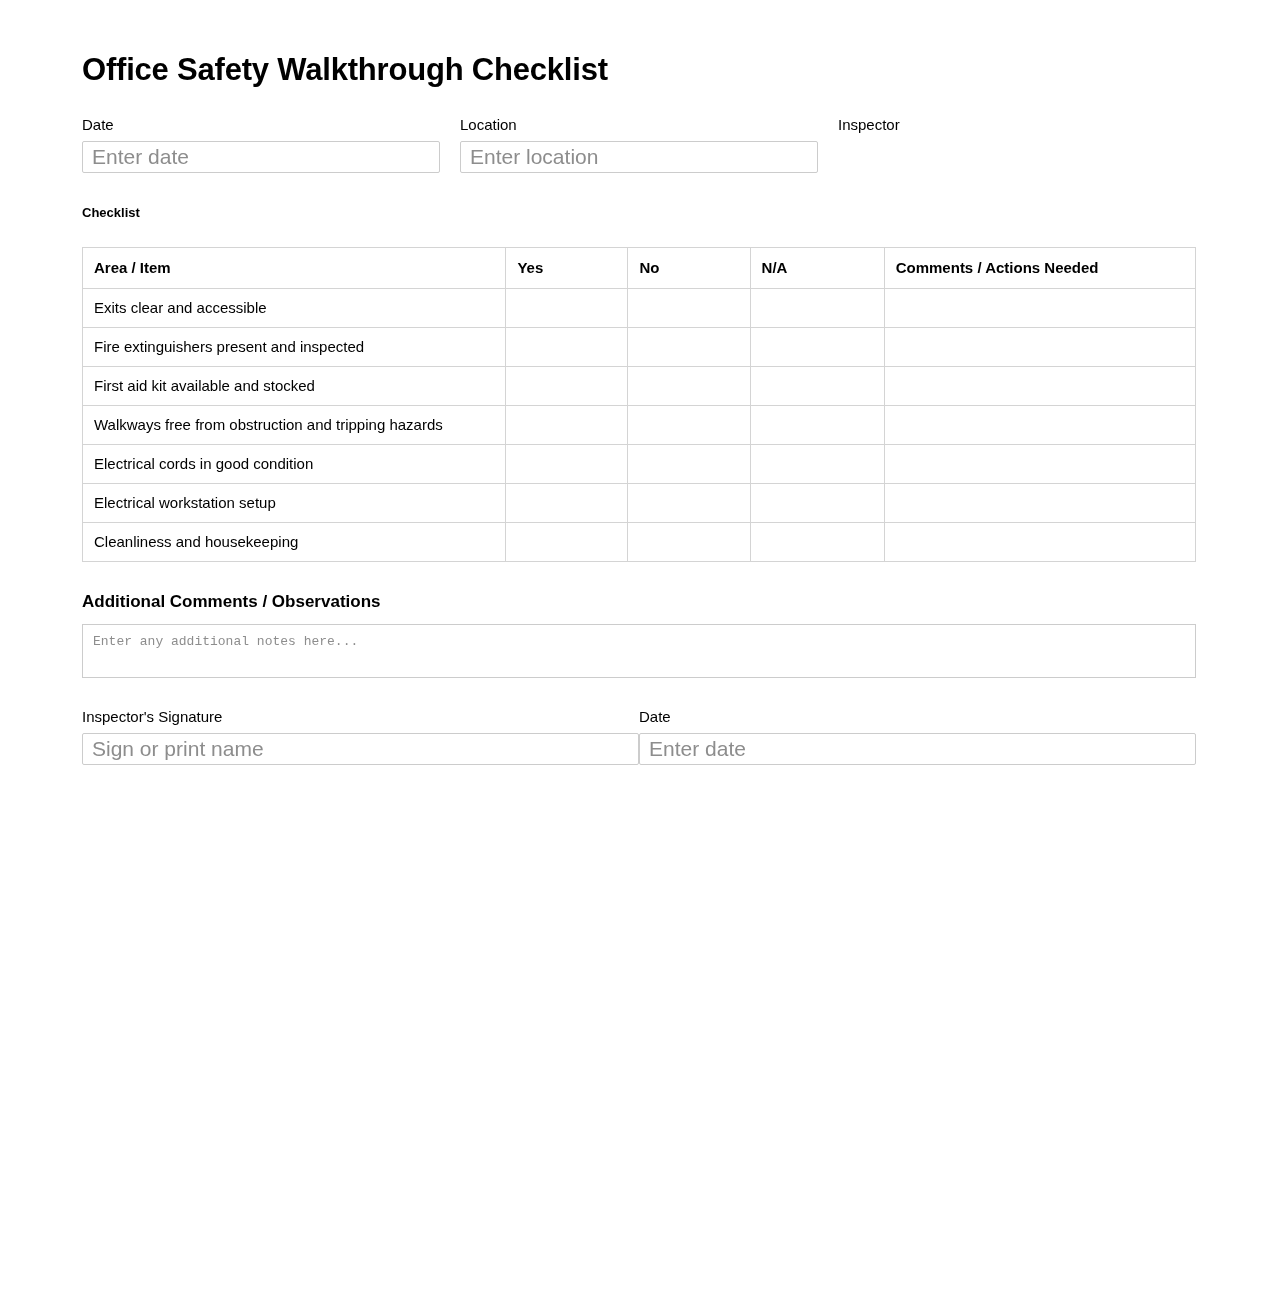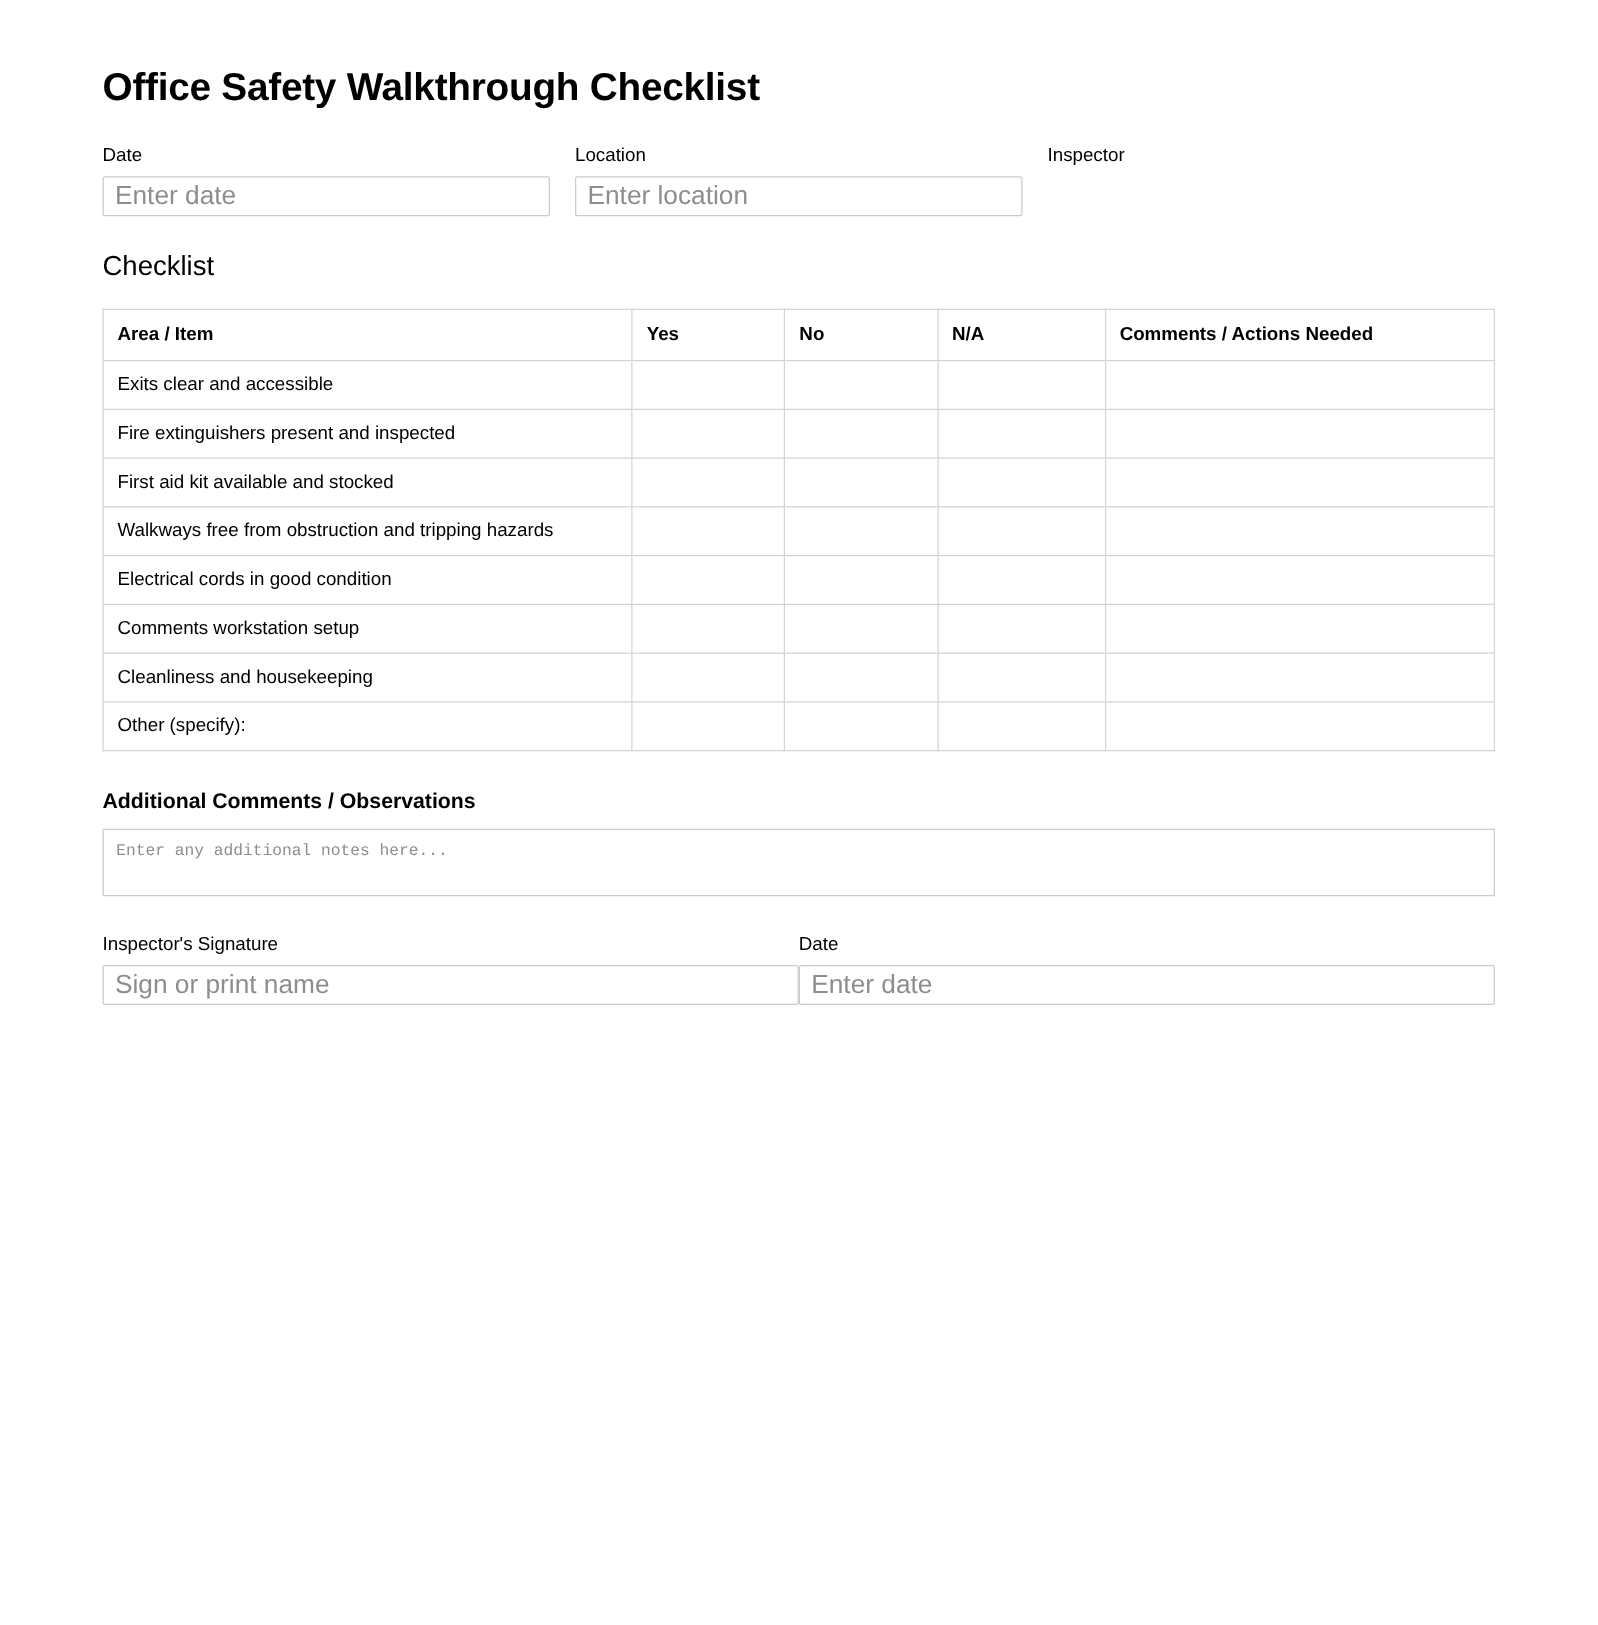--- a/index.html
+++ b/index.html
@@ -54,22 +54,22 @@
     border: 1px solid #cccccc;
     border-radius: 2px;
     background: #ffffff;
     outline: none;
   }
   input.text-input::placeholder {
     color: #8d8d8d;
     opacity: 1;
   }
   h2.section-title {
-    font-size: 22px;
-    font-weight: normal;
+    font-size: 13px;
+    font-weight: bold;
     margin: 30px 0 0 0;
     line-height: 20px;
   }
   table.checklist {
     width: 100%;
     border-collapse: collapse;
     margin-top: 24px;
     table-layout: fixed;
   }
   table.checklist th,
@@ -196,35 +196,28 @@
           <td></td>
         </tr>
         <tr>
           <td class="item-cell">Electrical cords in good condition</td>
           <td></td>
           <td></td>
           <td></td>
           <td></td>
         </tr>
         <tr>
-          <td class="item-cell">Comments workstation setup</td>
+          <td class="item-cell">Electrical workstation setup</td>
           <td></td>
           <td></td>
           <td></td>
           <td></td>
         </tr>
         <tr>
           <td class="item-cell">Cleanliness and housekeeping</td>
-          <td></td>
-          <td></td>
-          <td></td>
-          <td></td>
-        </tr>
-        <tr>
-          <td class="item-cell">Other (specify):</td>
           <td></td>
           <td></td>
           <td></td>
           <td></td>
         </tr>
       </tbody>
   </table>
 
   <h2 class="comments-title">Additional Comments / Observations</h2>
   <textarea class="notes" placeholder="Enter any additional notes here..." style=""></textarea>

